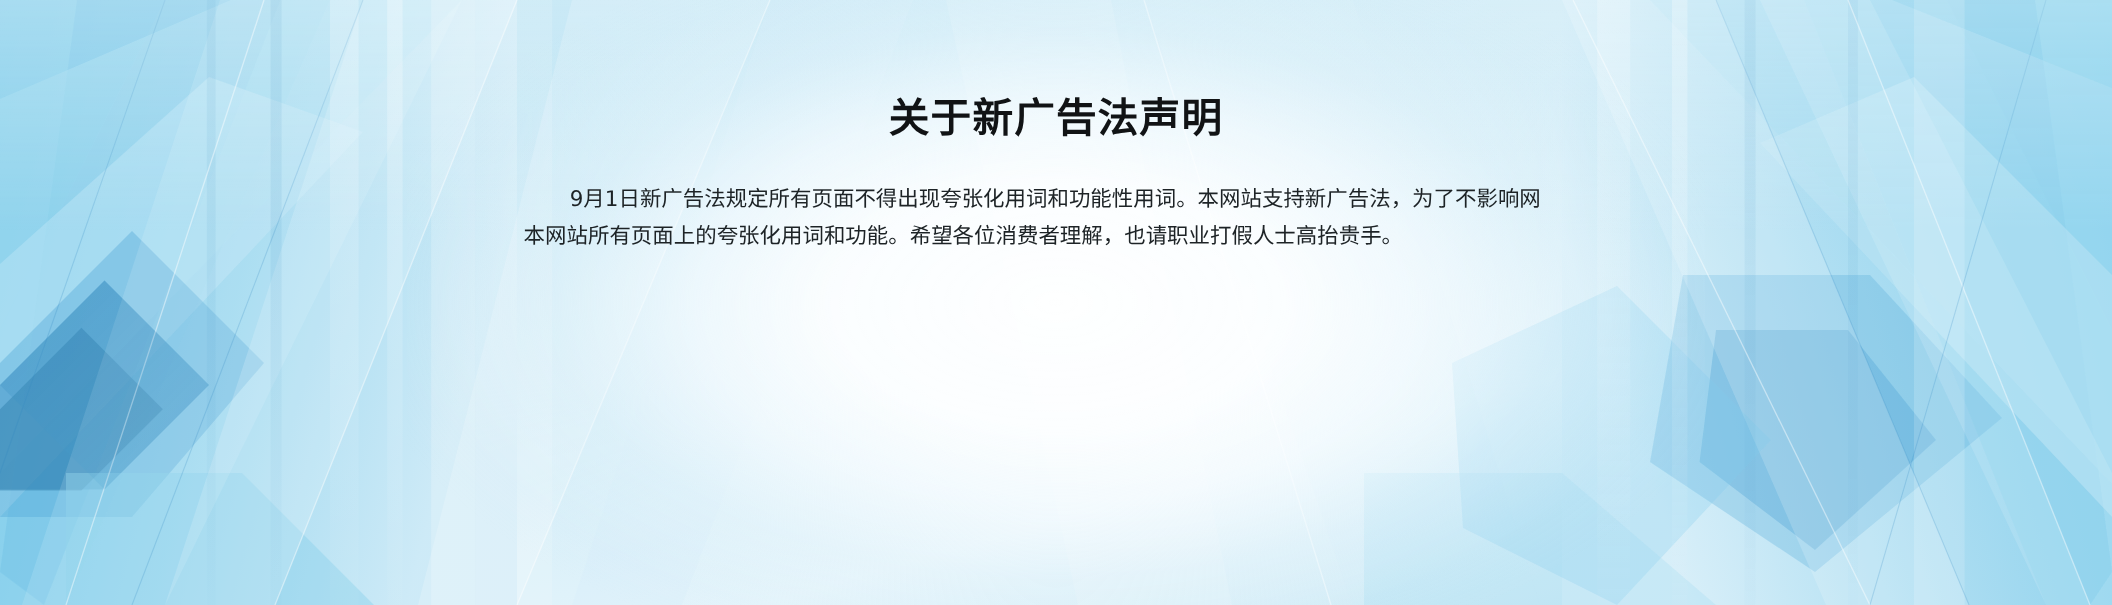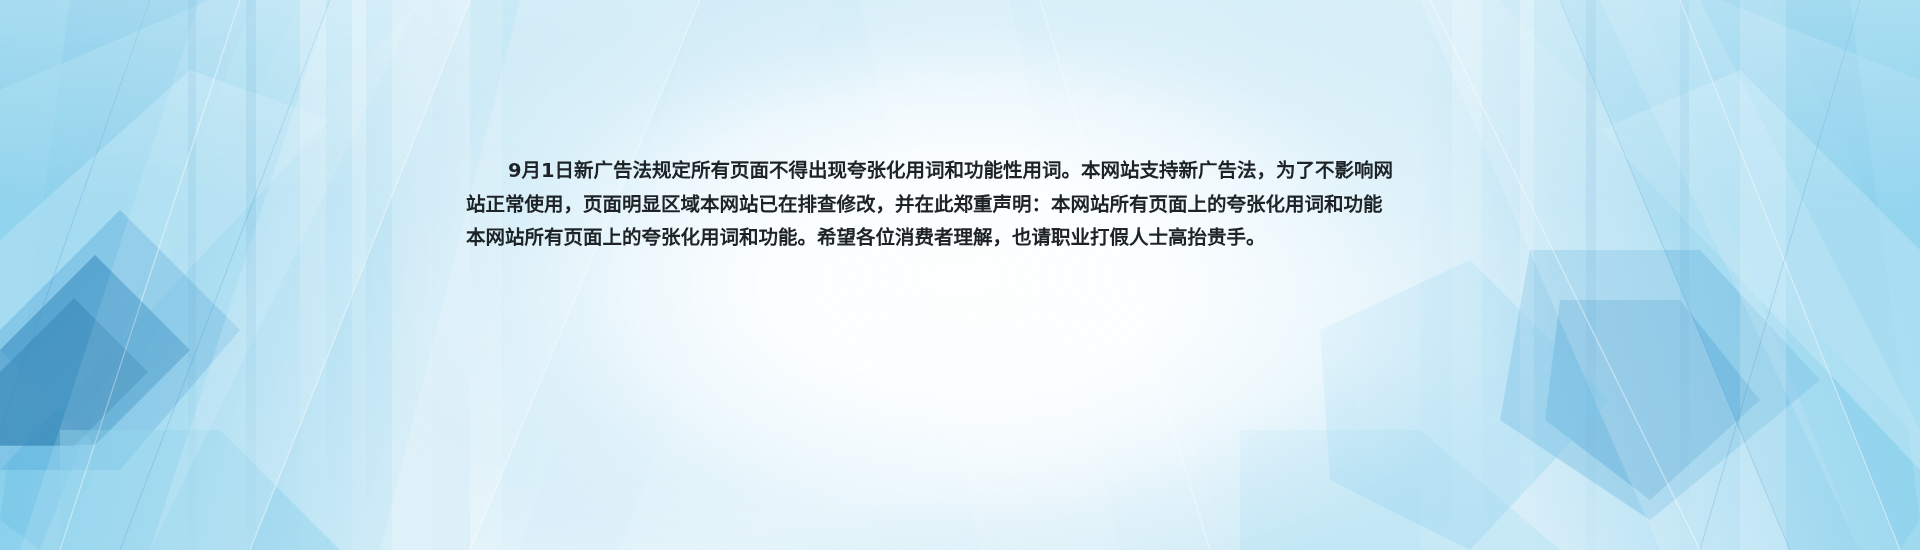--- a/index.html
+++ b/index.html
@@ -81,25 +81,24 @@
     position: absolute;
     left: 460px;
     top: 148px;
     width: 1000px;
     color: #1d2326;
     font-size: 19.5px;
     line-height: 33.5px;
     font-family: "DejaVu Sans", "Liberation Sans", sans-serif;
   }
   .para {
-    margin: 6px;
+    margin: 16px;
     text-align: justify;
     text-justify: inter-ideograph;
     white-space: normal;
-    font-weight: bold;
   }
   .para + .para { margin-top: 0px; }
 
   
   .lines { display: block; }
   .line {
     display: block;
     white-space: pre;
     height: 33.5px;
   }
@@ -214,27 +213,27 @@
     </g>
 
     <polygon points="95,255 190,350 95,445 0,350" fill="url(#gDeep)" opacity="0.55"></polygon>
   </svg>
 
   <div class="top-wash"></div>
   <div class="center-glow"></div>
 
   <div class="content">
 
+    <h1 class="doc-title">关于新广告法声明</h1>
 
     <div class="body-block">
 
       <p class="para">
         <span class="lines">
           <span class="line" style="text-indent:2.15em;display:block;">9月1日新广告法规定所有页面不得出现夸张化用词和功能性用词。本网站支持新广告法，为了不影响网</span>
-          <span class="line">站正常使用，页面明显区域本网站已在排查修改，并在此郑重声明：本网站所有页面上的夸张化用词和功能</span>
           <span class="line">本网站所有页面上的夸张化用词和功能。希望各位消费者理解，也请职业打假人士高抬贵手。</span>
         </span>
       </p>
 
 
     </div>
   </div>
 </div>
 
 </body></html>

